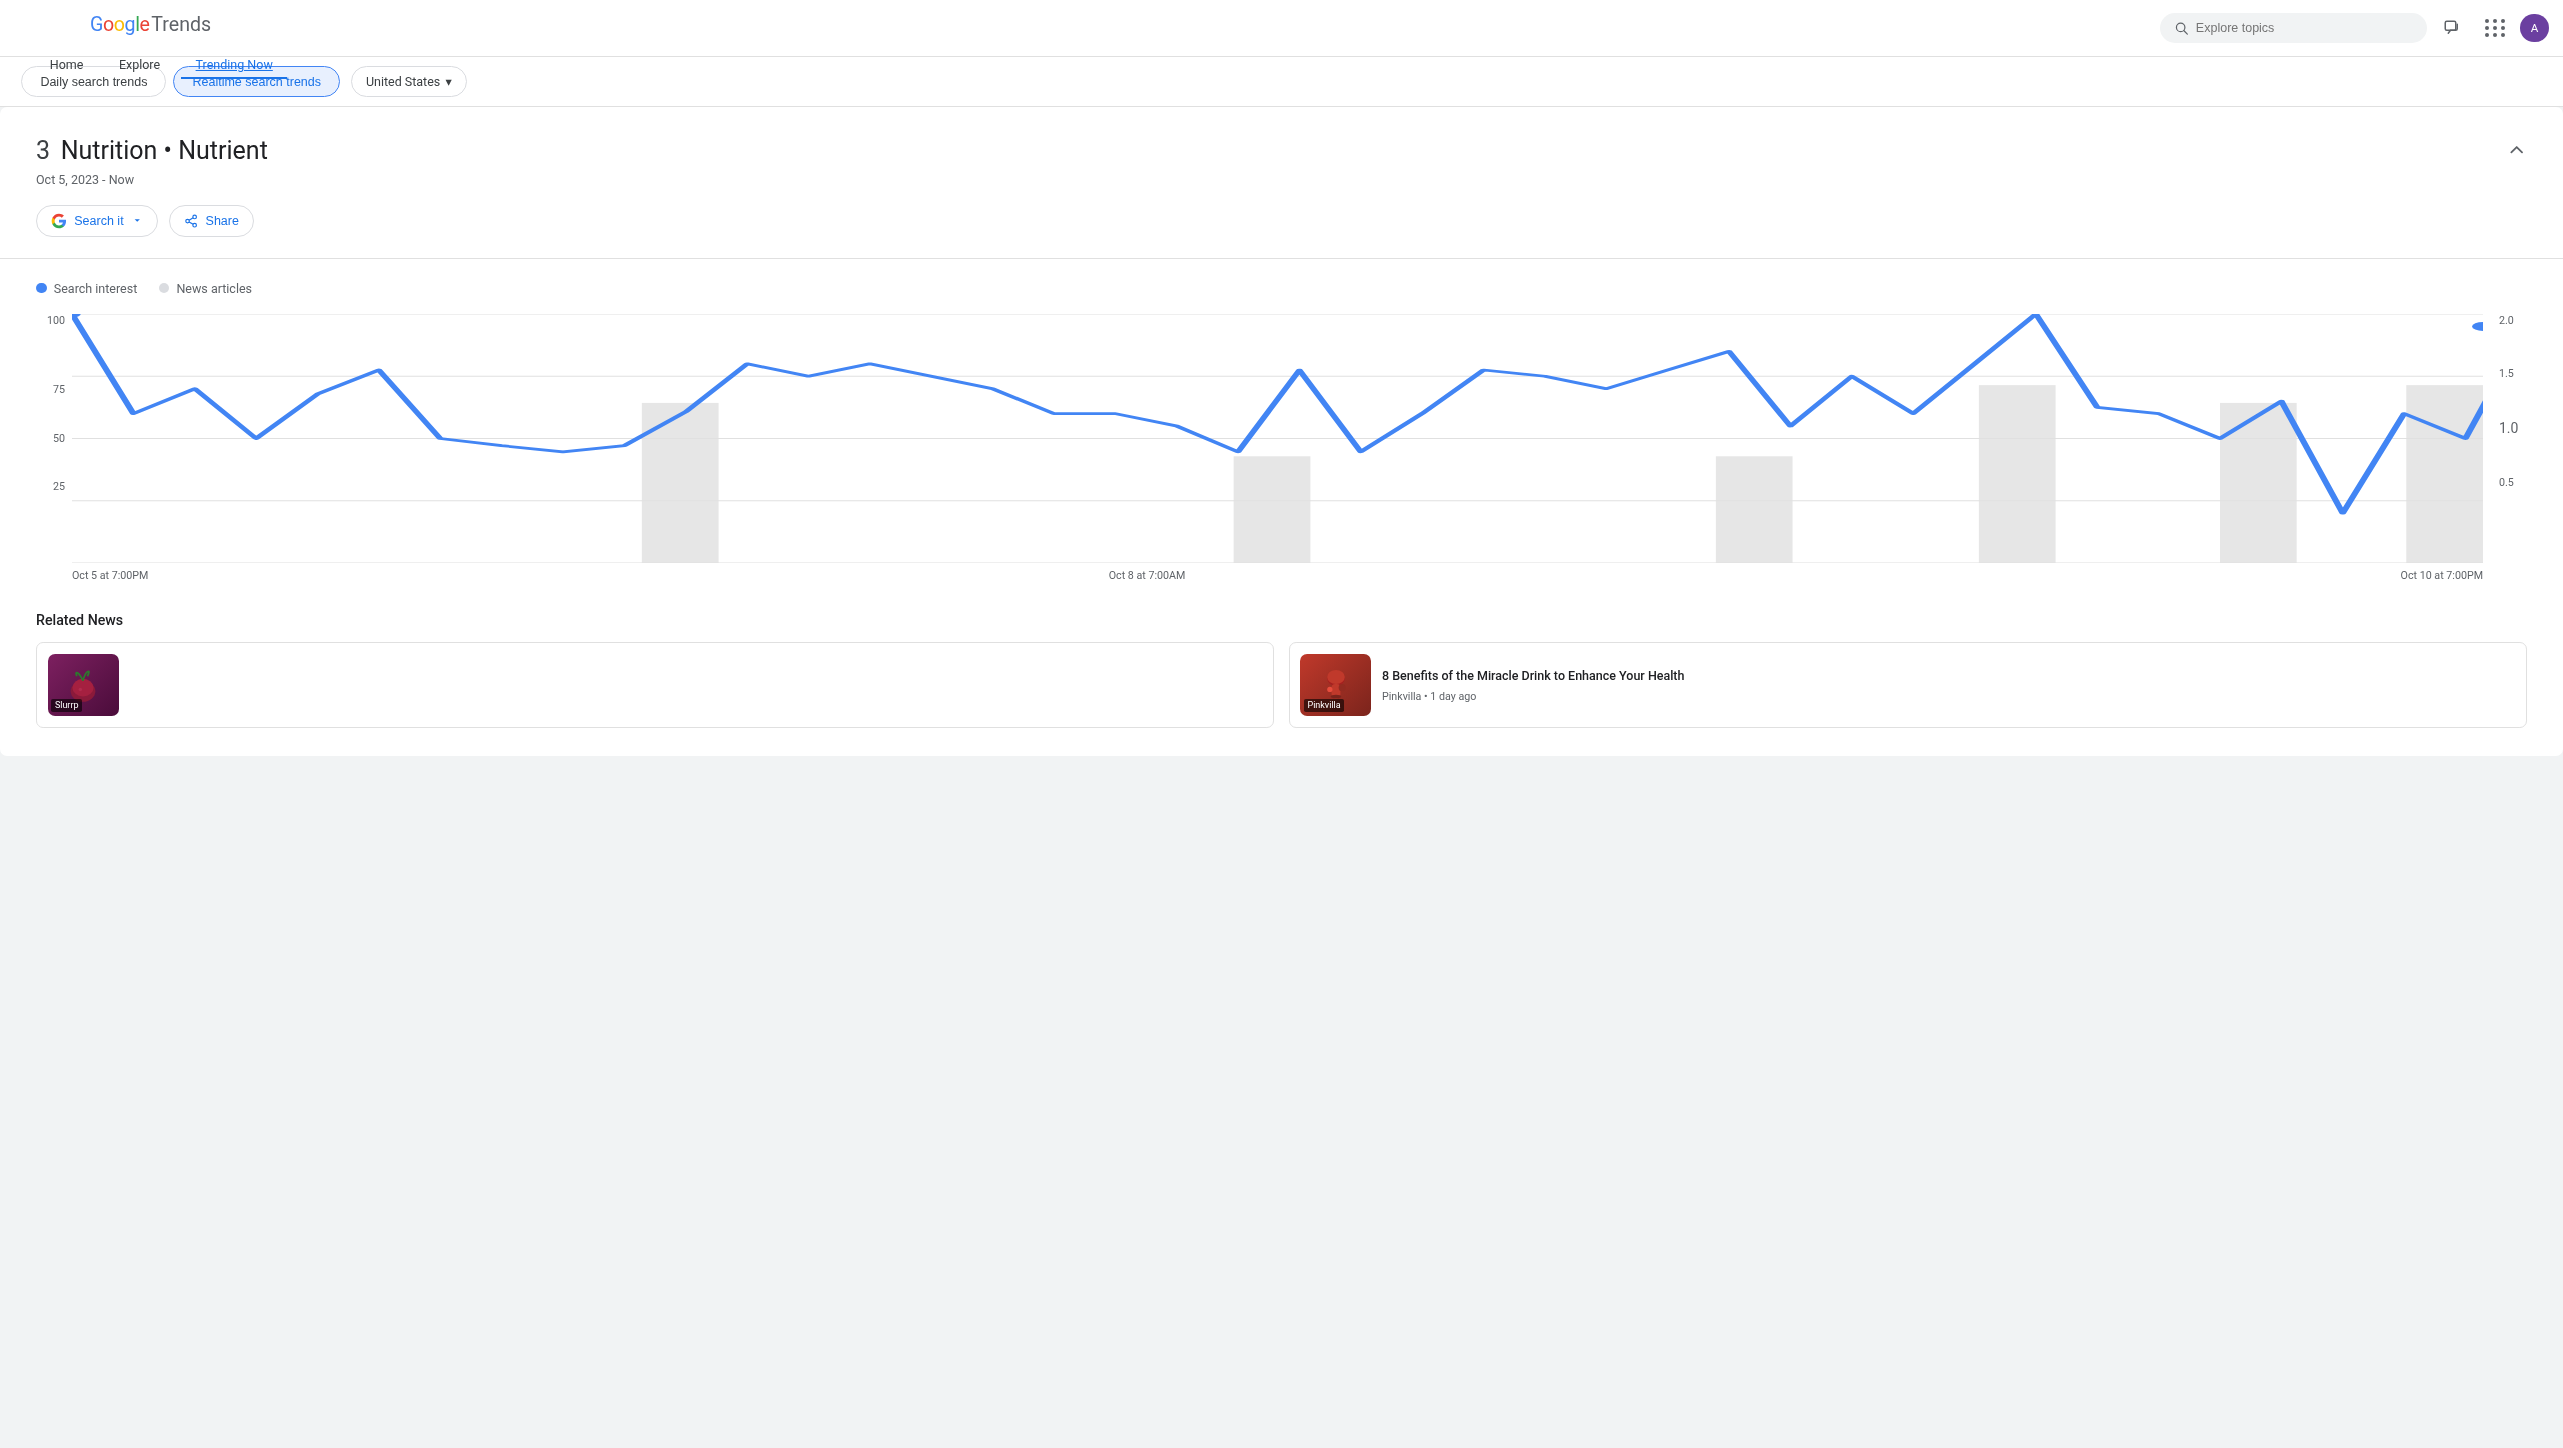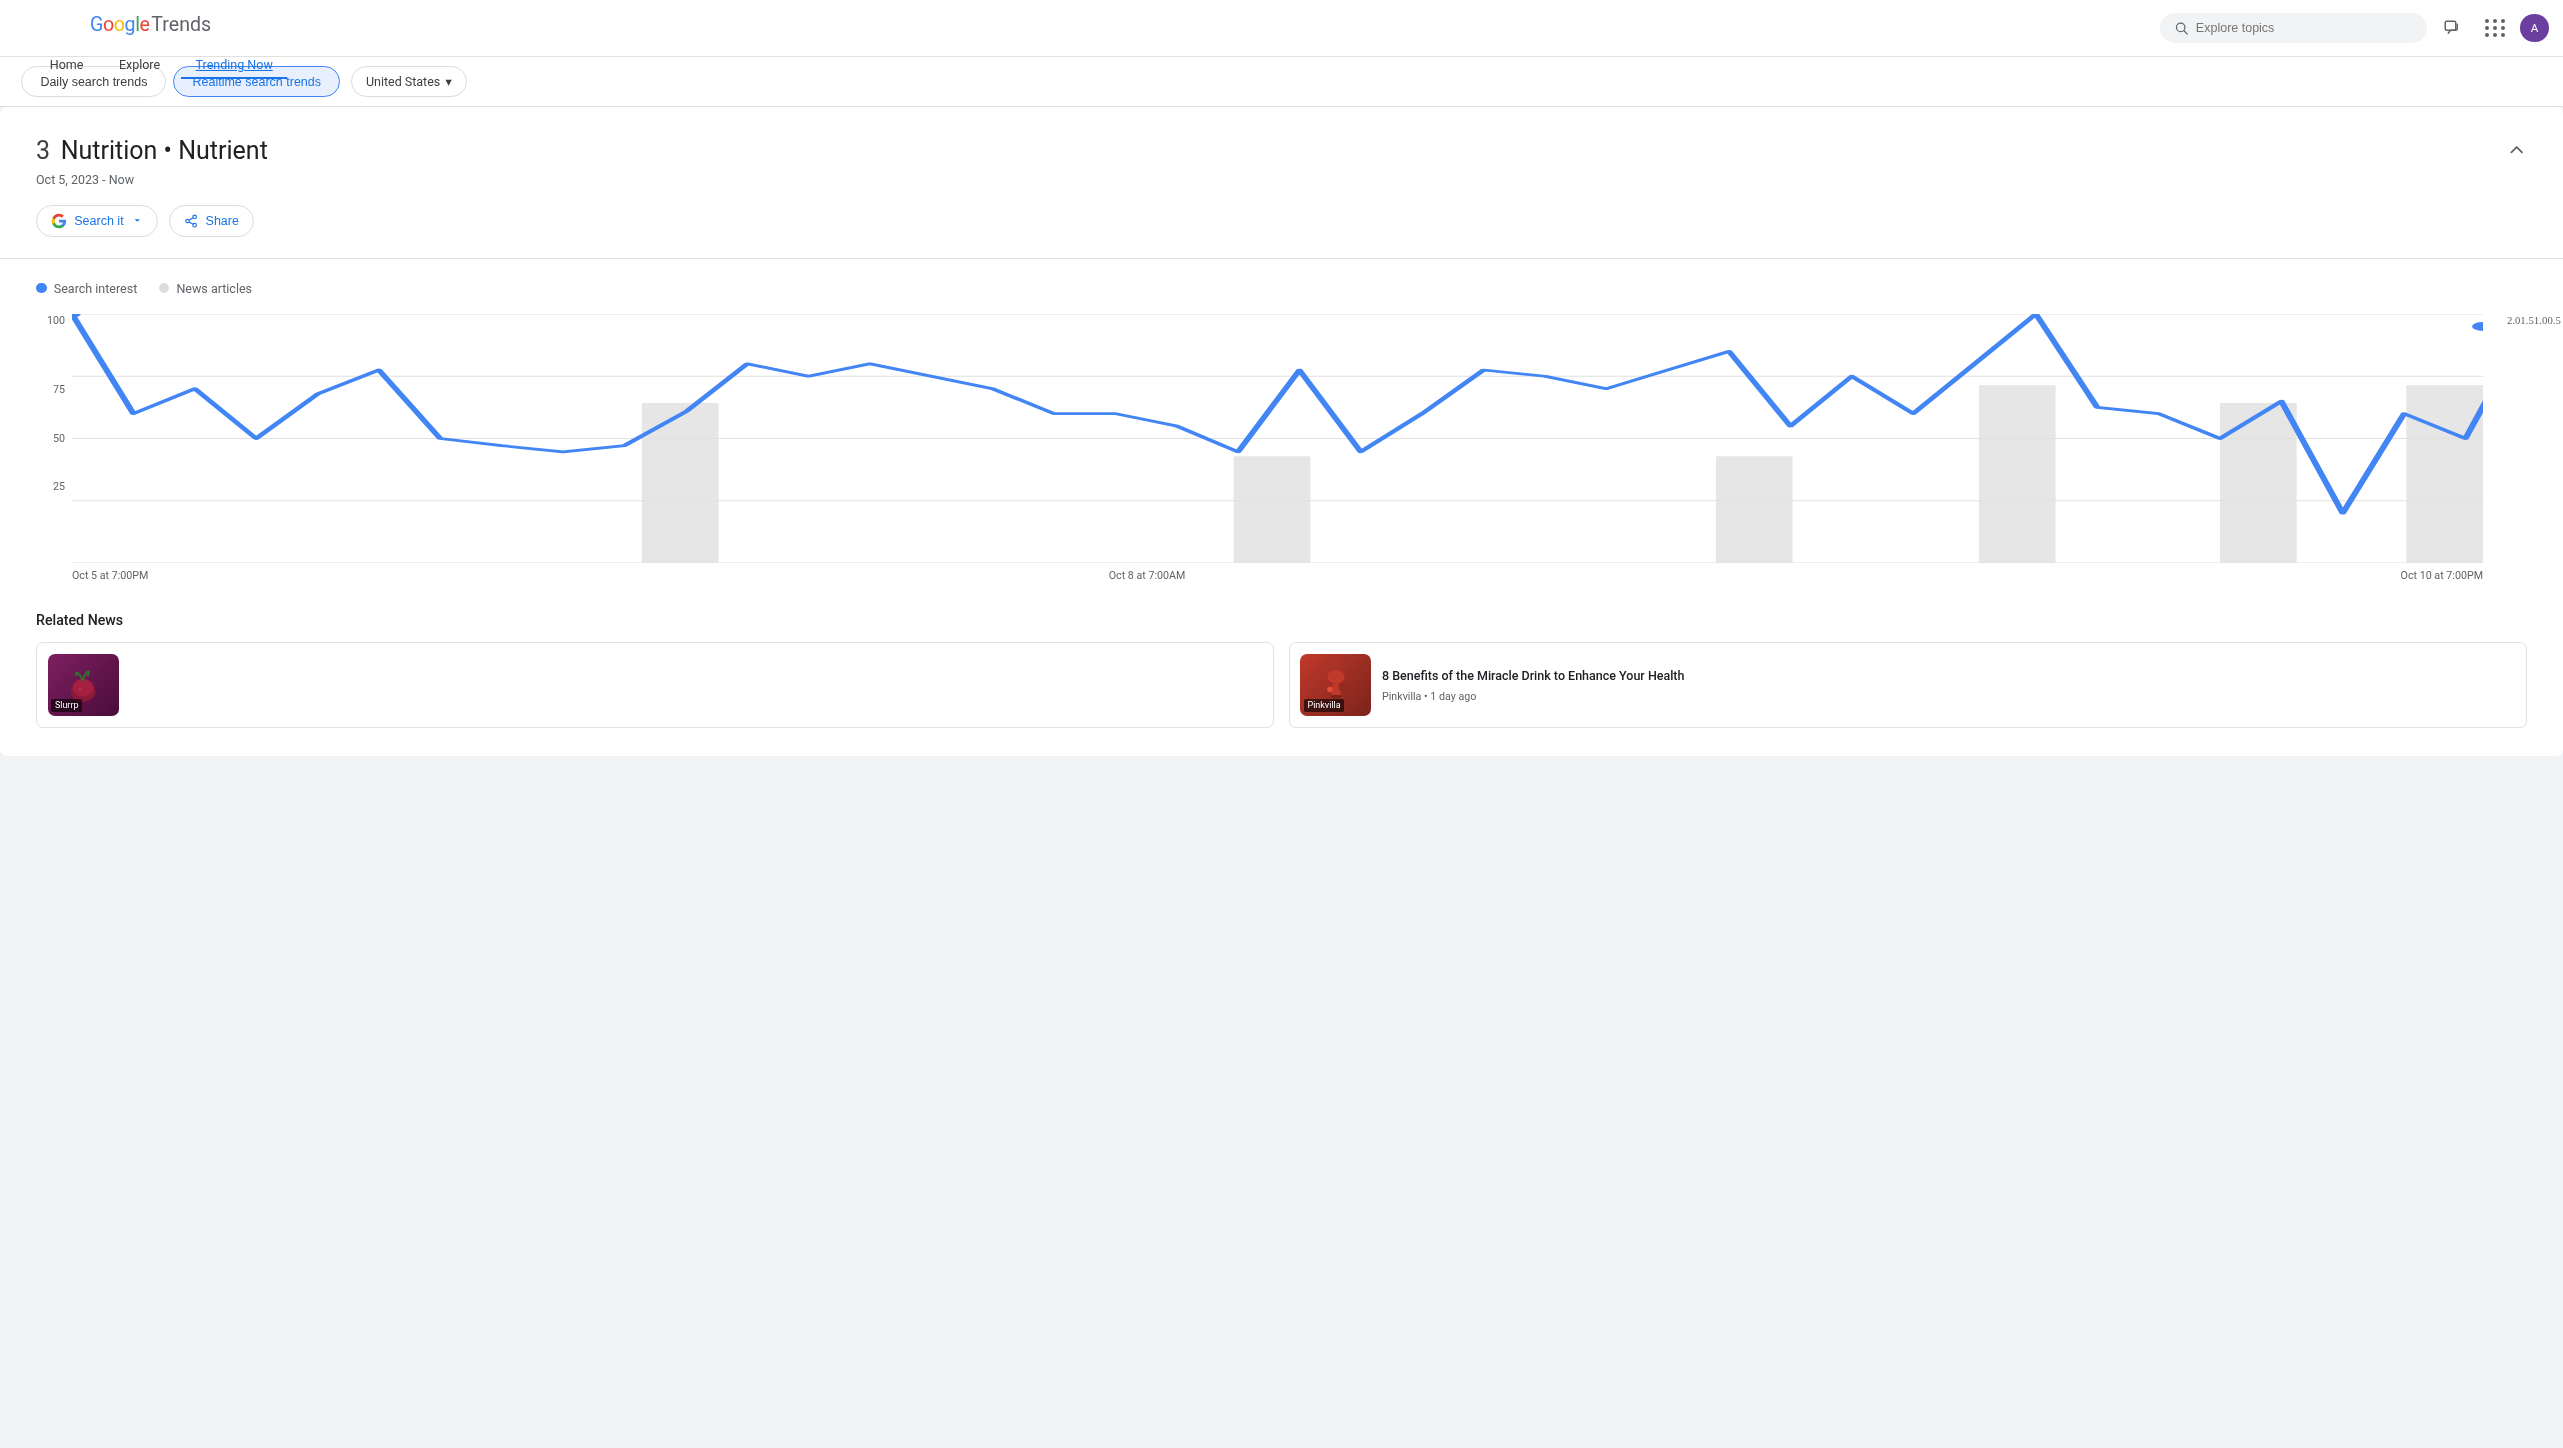--- a/index.html
+++ b/index.html
@@ -268,24 +268,24 @@
             <circle cx="1100" cy="14" r="5" fill="#4285F4"></circle>
           </svg>
           
           <div style="display:flex; justify-content:space-between; padding:3.6px 0 0; position:relative;">
             <span style="font-size:10.7px;color:#5f6368;position:absolute;left:0;">Oct 5 at 7:00PM</span>
             <span style="font-size:10.7px;color:#5f6368;position:absolute;left:43%;">Oct 8 at 7:00AM</span>
             <span style="font-size:10.7px;color:#5f6368;position:absolute;right:0;">Oct 10 at 7:00PM</span>
           </div>
         </div>
 
-        <div style="width:44px; display:flex; flex-direction:row; justify-content:space-between; padding-bottom:27px; align-items:flex-start; padding-left:24px;font-family:Liberation Serif, serif;">
+        <div style="width:44px; display:flex; flex-direction:column; justify-content:space-between; padding-bottom:27px; align-items:flex-start; padding-left:16px;">
           <span style="font-size:10.7px;color:#5f6368;">2.0</span>
           <span style="font-size:10.7px;color:#5f6368;">1.5</span>
-          <span style="font-size:11px;color:#5f6368;text-align:center;">1.0</span>
+          <span style="font-size:14px;color:#5f6368;text-align:center;">1.0</span>
           <span style="font-size:10.7px;color:#5f6368;">0.5</span>
           <span style="font-size:10.7px;color:transparent;">0</span>
         </div>
       </div>
     </div>
 
     <div class="related-news">
       <div class="section-title">Related News</div>
       <div class="news-grid">
 

